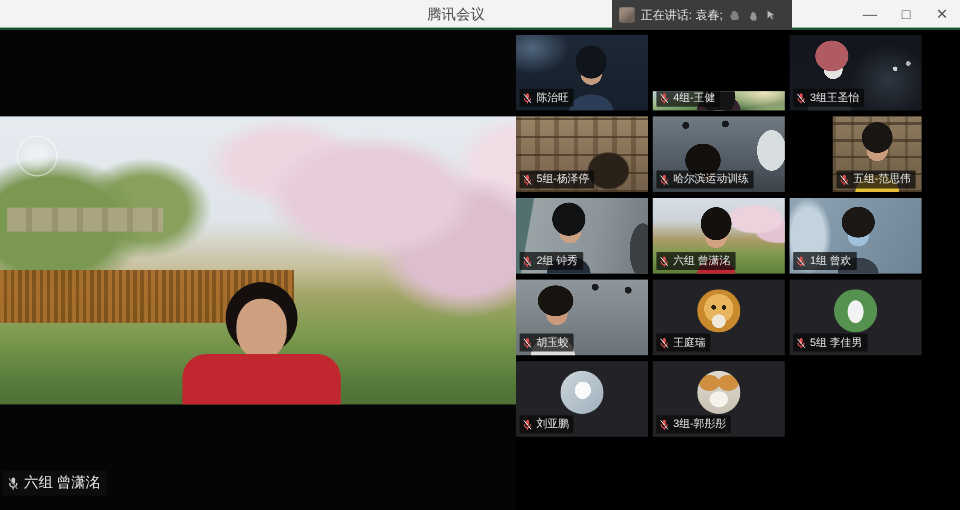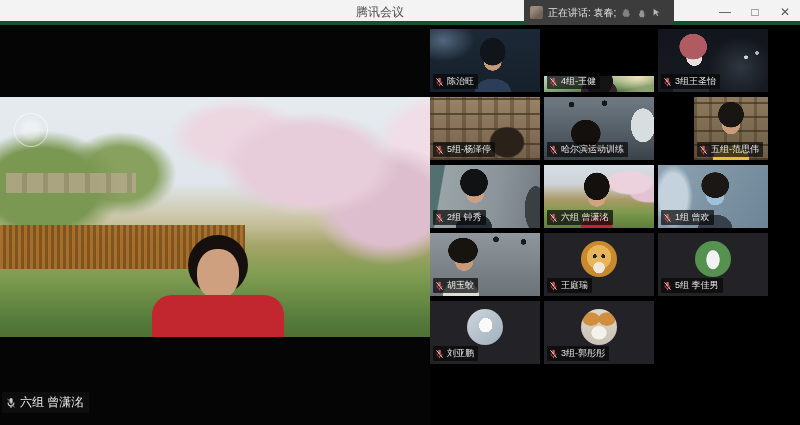--- a/index.html
+++ b/index.html
@@ -1,22 +1,22 @@
 <!DOCTYPE html>
 <html><head>
 <meta charset="utf-8">
 <style>
   html,body{margin:0;padding:0;width:800px;height:425px;overflow:hidden;background:#000;
     font-family:"Liberation Sans","DejaVu Sans",sans-serif;}
   #app{position:relative;width:800px;height:425px;background:#000;}
 
   
-  .titlebar{position:absolute;left:0;top:0;width:800px;height:25px;background:#f3f3f3;border-bottom:4px solid #14532d;box-sizing:border-box;}
+  .titlebar{position:absolute;left:0;top:0;width:800px;height:25px;background:#f3f3f3;border-bottom:2px solid #14532d;box-sizing:border-box;}
   .win-title{position:absolute;left:380px;top:0;transform:translateX(-50%);line-height:24px;font-size:12px;color:#4a4a4a;white-space:nowrap;}
-  .toast{position:absolute;left:524px;top:0;width:150px;height:25px;background:#3c3c3c;display:flex;align-items:center;gap:5px;padding:0 6px;box-sizing:border-box;}
+  .toast{position:absolute;left:510px;top:0;width:150px;height:25px;background:#3c3c3c;display:flex;align-items:center;gap:5px;padding:0 6px;box-sizing:border-box;}
   .toast .sp-avatar{width:13px;height:13px;border-radius:2px;background:linear-gradient(140deg,#9b8a7c 30%,#6e6258 70%);flex:0 0 auto;}
   .toast .sp-text{font-size:10px;color:#e2e2e2;white-space:nowrap;overflow:hidden;}
   .toast svg{flex:0 0 auto;opacity:.75;}
   .win-controls{position:absolute;right:0;top:0;height:25px;display:flex;align-items:center;}
   .win-btn{width:30px;text-align:center;font-size:12px;color:#555;line-height:25px;cursor:default;}
 
   
   .stage{position:absolute;left:0;top:25px;width:430px;height:400px;background:#050505;}
   .mv{position:absolute;left:0;top:72px;width:430px;height:240px;overflow:hidden;background:
     radial-gradient(ellipse 120px 70px at 72% 28%, #e7cdd9 0 55%, transparent 75%),

